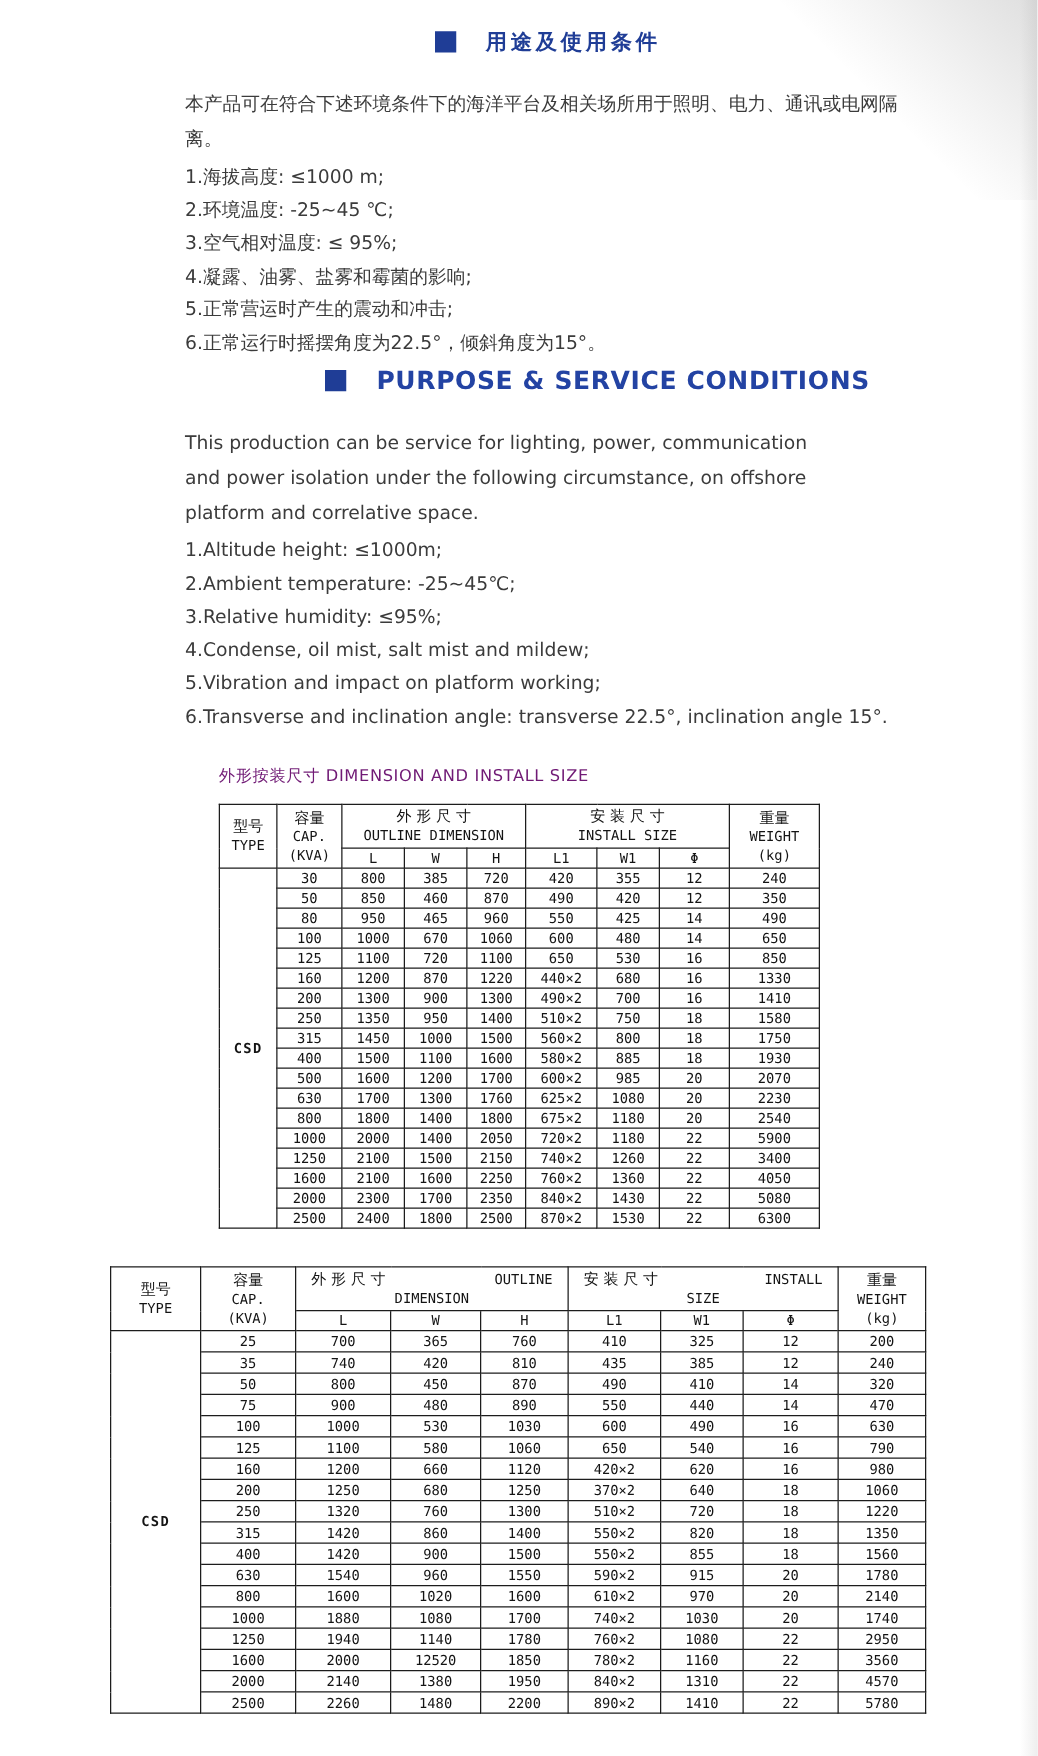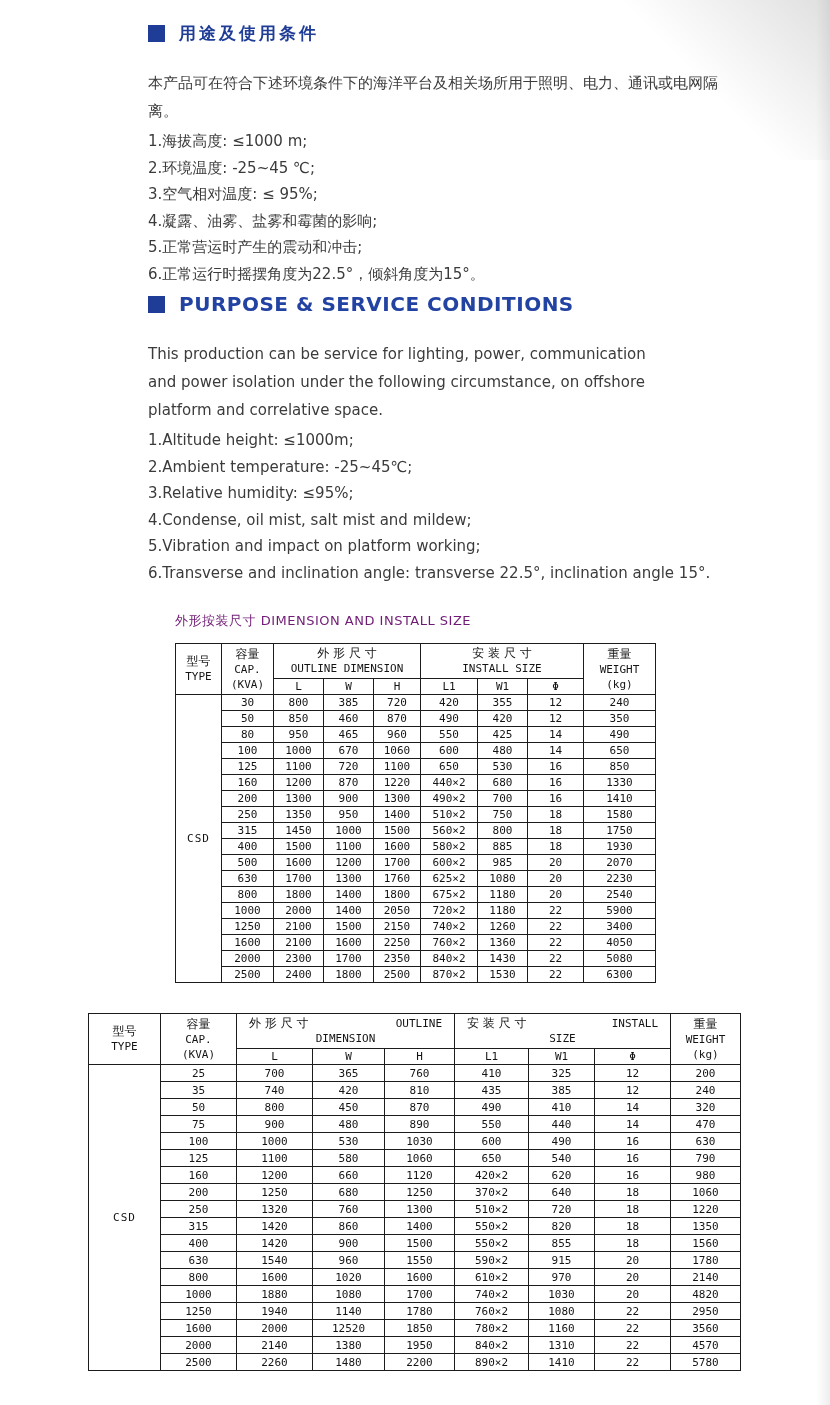--- a/index.html
+++ b/index.html
@@ -15,21 +15,21 @@
     pointer-events:none;
   }
   .edge-shade {
     position:absolute; top:0; right:0; width:14px; height:100%;
     background:linear-gradient(90deg, rgba(255,255,255,0), rgba(160,160,160,0.18));
     pointer-events:none;
   }
 
   
   .section { position:absolute; }
-  .sec-header { display:flex; align-items:center; gap:14px; }
+  .sec-header { display:flex; align-items:center; gap:24px;justify-content:center; }
   .bullet { width:17px; height:17px; background:#1f3d96; flex:0 0 auto; }
   .cn-title { font-size:17px; font-weight:bold; color:#1f3d96; letter-spacing:3px; }
   .en-title { font-size:20px; font-weight:bold; color:#2343a3; letter-spacing:0.5px; }
   .para { font-size:15px; line-height:28px; color:#3b3b3b; margin-top:24px; }
   .cond-list { margin-top:3px; }
   .cond-list .list-line { font-size:15px; line-height:26.5px; color:#3b3b3b; white-space:nowrap; }
 
   #sec-cn { top:22px; left:148px; width:580px; }
   #sec-en { top:292px; left:148px; width:660px; }
   #sec-en .para { width:520px; }
@@ -49,21 +49,21 @@
     color:#141414; overflow:hidden;
   }
   .spec td {
     font-size:11px; line-height:13px; height:16px; padding:0 1px;
     font-family:"DejaVu Sans Mono", monospace;
   }
   #table2-block .spec td { height:17px; }
   .spec th { font-weight:normal; font-size:12px; padding:2px 0; line-height:15px; }
   .spec th .en-line { font-size:11px; font-family:"DejaVu Sans Mono", monospace; }
   .subhead th { font-size:11px; height:15px; padding:0; font-family:"DejaVu Sans Mono", monospace; }
-  .type-cell { font-size:11px; letter-spacing:1px; font-family:"DejaVu Sans Mono", monospace; }
+  .type-cell { font-size:11px; letter-spacing:1px; font-family:"DejaVu Sans Mono", monospace;font-weight:bold; }
   .split { display:flex; justify-content:space-between; padding:0 12px; }
 </style>
 </head>
 <body>
 
 <div class="page">
   <div class="corner-shade"></div>
   <div class="edge-shade"></div>
 
   <div class="section" id="sec-cn">
@@ -518,21 +518,21 @@
             <td>2140</td>
           </tr>
           <tr>
             <td>1000</td>
             <td>1880</td>
             <td>1080</td>
             <td>1700</td>
             <td>740×2</td>
             <td>1030</td>
             <td>20</td>
-            <td>4820</td>
+            <td>1740</td>
           </tr>
           <tr>
             <td>1250</td>
             <td>1940</td>
             <td>1140</td>
             <td>1780</td>
             <td>760×2</td>
             <td>1080</td>
             <td>22</td>
             <td>2950</td>

